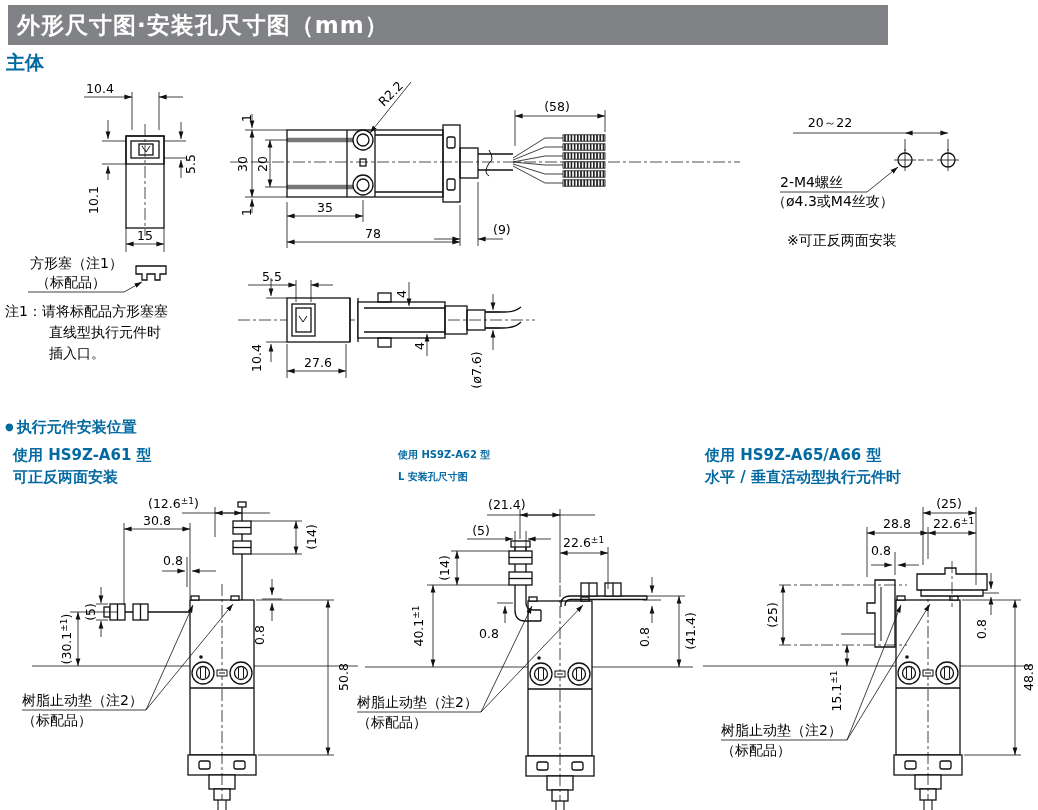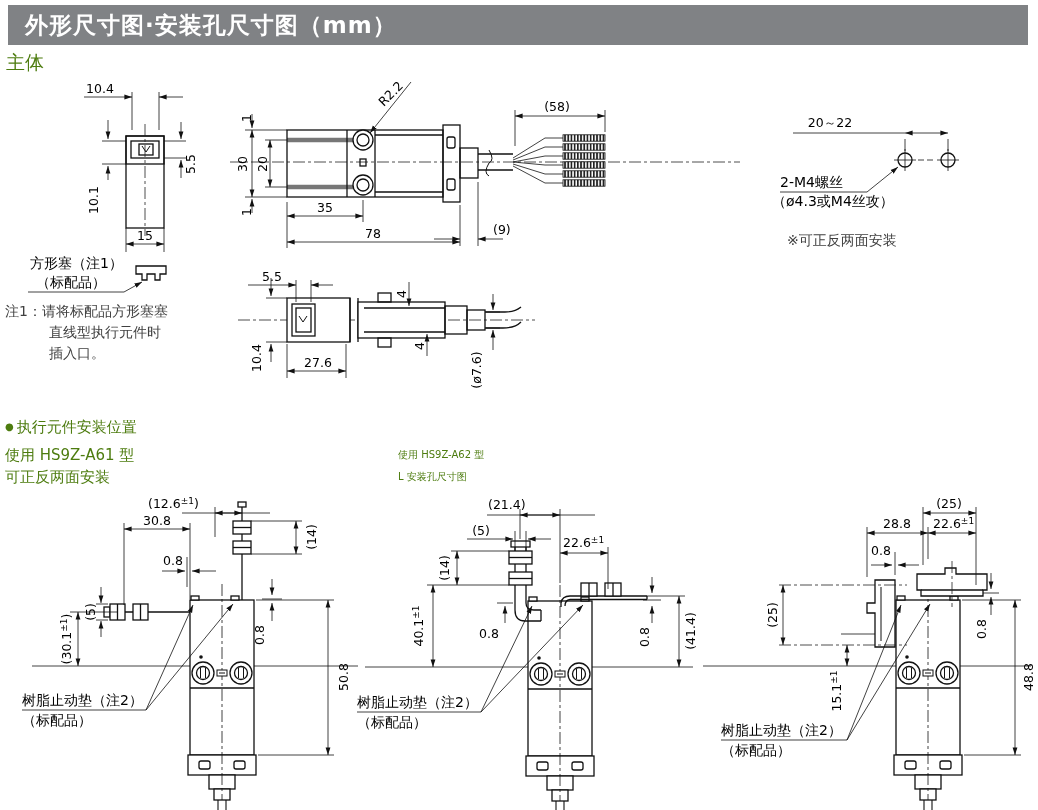--- a/index.html
+++ b/index.html
@@ -1,22 +1,22 @@
 <!DOCTYPE html>
 <html><head>
 <meta charset="utf-8">
 <style>
 *{margin:0;padding:0;box-sizing:border-box}
 html,body{background:#fff}
 .page{position:relative;width:1038px;height:810px;background:#fff;overflow:hidden;
   font-family:"DejaVu Sans","Liberation Sans",sans-serif;color:#111}
-.hdr{position:absolute;left:8px;top:5px;width:1020px;height:40px;background:#808285;color:#fff;
-  font-size:23px;font-weight:bold;line-height:40px;padding-left:17px;letter-spacing:1px}
-.sec{position:absolute;font-weight:normal;color:#4d7c0f}
-.lbl{position:absolute;font-size:14px;color:#404040;line-height:1.5}
+.hdr{position:absolute;left:8px;top:5px;width:880px;height:40px;background:#808285;color:#fff;
+  font-size:23px;font-weight:bold;line-height:40px;padding-left:9px;letter-spacing:1px}
+.sec{position:absolute;font-weight:bold;color:#0369a1}
+.lbl{position:absolute;font-size:14px;color:#000000;line-height:1.5}
 .bt{font-size:10px;vertical-align:2px;margin-right:3px}
 svg{position:absolute;overflow:visible}
 svg text{font-family:"DejaVu Sans","Liberation Sans",sans-serif;font-size:12.5px;fill:#000}
 text.cn{font-size:14px}
 tspan.tol{font-size:9px}
 .ln{stroke:#111;stroke-width:1.3;fill:none}
 .tn{stroke:#111;stroke-width:0.8;fill:none}
 .cl{stroke:#222;stroke-width:0.8;fill:none;stroke-dasharray:12 3 3 3}
 .rl{stroke:#777;stroke-width:4.5;fill:none}
 </style>
@@ -252,27 +252,31 @@
       <line x1="193" y1="44" x2="193" y2="66" stroke-width="0.8"></line>
       <line x1="163" y1="55" x2="180" y2="55" stroke-width="0.8" stroke-dasharray="6 3"></line>
     </g>
     <text x="75" y="22" text-anchor="middle">20～22</text>
     <text class="cn" x="25" y="82">2-M4螺丝</text>
     <text class="cn" x="17" y="101">（ø4.3或M4丝攻）</text>
   </svg>
   <div class="lbl" style="left:787px;top:230px">※可正反两面安装</div>
 
   <div class="sec" style="left:5px;top:418px;font-size:15px"><span class="bt">●</span><span>执行元件安装位置</span></div>
-  <div class="sec" style="left:5px;top:444px;font-size:15px;line-height:22px">
+  <div class="sec" style="left:13px;top:444px;font-size:15px;line-height:22px">
     <div>使用 HS9Z-A61 型</div>
     <div>可正反两面安装</div>
   </div>
   <div class="sec" style="left:398px;top:444px;font-size:10px;line-height:22px">
     <div>使用 HS9Z-A62 型</div>
     <div>L 安装孔尺寸图</div>
+  </div>
+  <div class="sec" style="left:705px;top:444px;font-size:15px;line-height:22px">
+    <div>使用 HS9Z-A65/A66 型</div>
+    <div>水平 / 垂直活动型执行元件时</div>
   </div>
 
   <svg style="left:20px;top:495px" width="345" height="315" viewBox="0 0 345 315">
     <line class="tn" x1="12" y1="171" x2="338" y2="171"></line>
     <use href="#sw-body" x="170" y="105"></use>
     <g class="ln">
       <rect x="171" y="101" width="8" height="4" fill="#fff"></rect>
       <rect x="211" y="101" width="8" height="4" fill="#fff"></rect>
     </g>
     <g class="ln">

